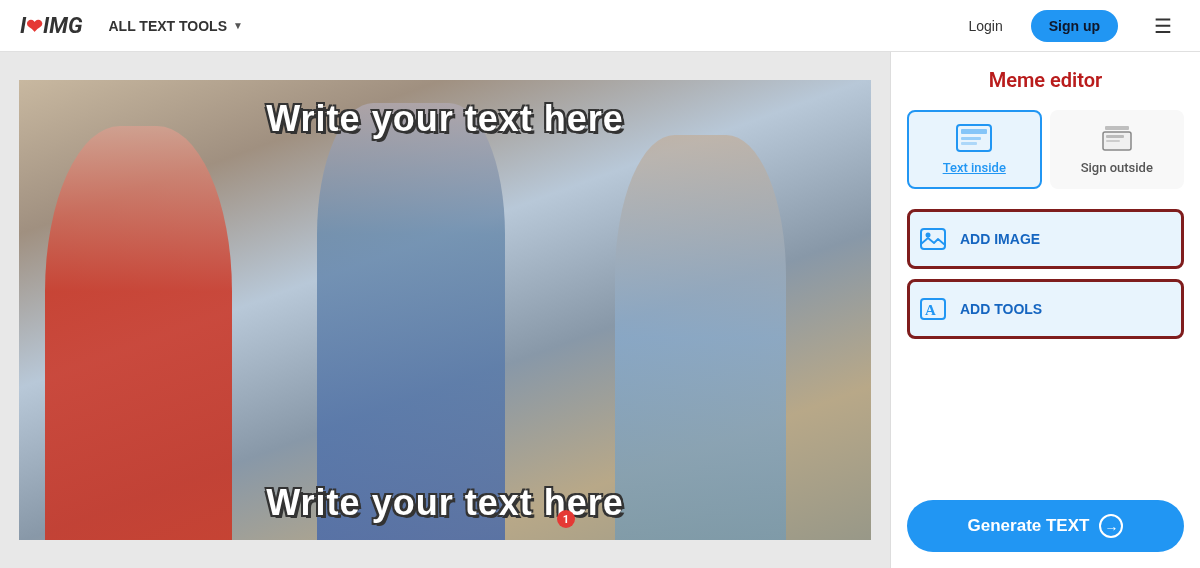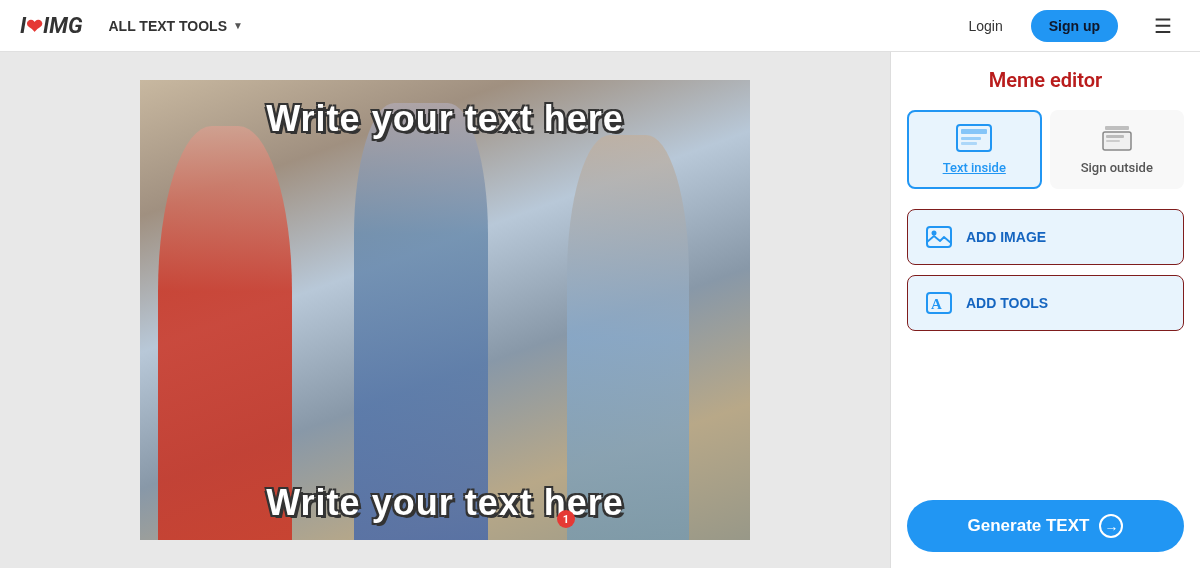--- a/index.html
+++ b/index.html
@@ -91,21 +91,21 @@
       flex: 1;
       background: #e8e8e8;
       display: flex;
       align-items: center;
       justify-content: center;
       overflow: hidden;
     }
 
     .meme-container {
       position: relative;
-      width: 610px;
+      width: 852px;
       height: 460px;
       background: #888;
       overflow: hidden;
     }
 
     
     .meme-image {
       width: 100%;
       height: 100%;
       background: linear-gradient(160deg,
@@ -244,23 +244,23 @@
       width: 36px;
       height: 28px;
     }
 
     
     .action-btn {
       display: flex;
       align-items: center;
       gap: 12px;
       background: #e8f4fd;
-      border: 1px solid #7f1d1d;
+      border: 3px solid #7f1d1d;
       border-radius: 8px;
-      padding: 12px 16px;
+      padding: 12px 8px;
       cursor: pointer;
       font-size: 14px;
       font-weight: 600;
       color: #1565c0;
       margin-bottom: 10px;
       width: 100%;
     }
     .action-btn .btn-icon {
       width: 30px;
       height: 30px;

